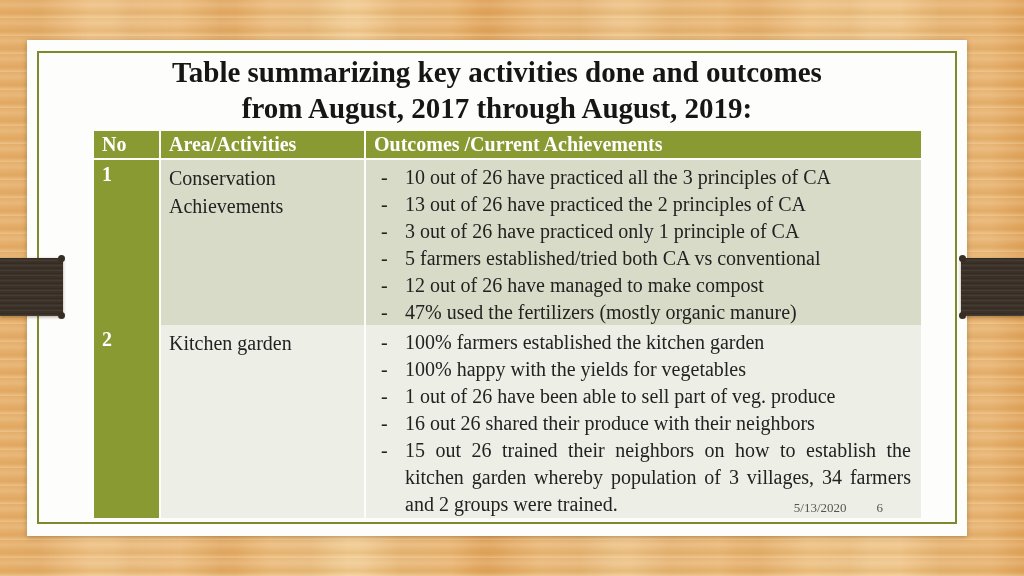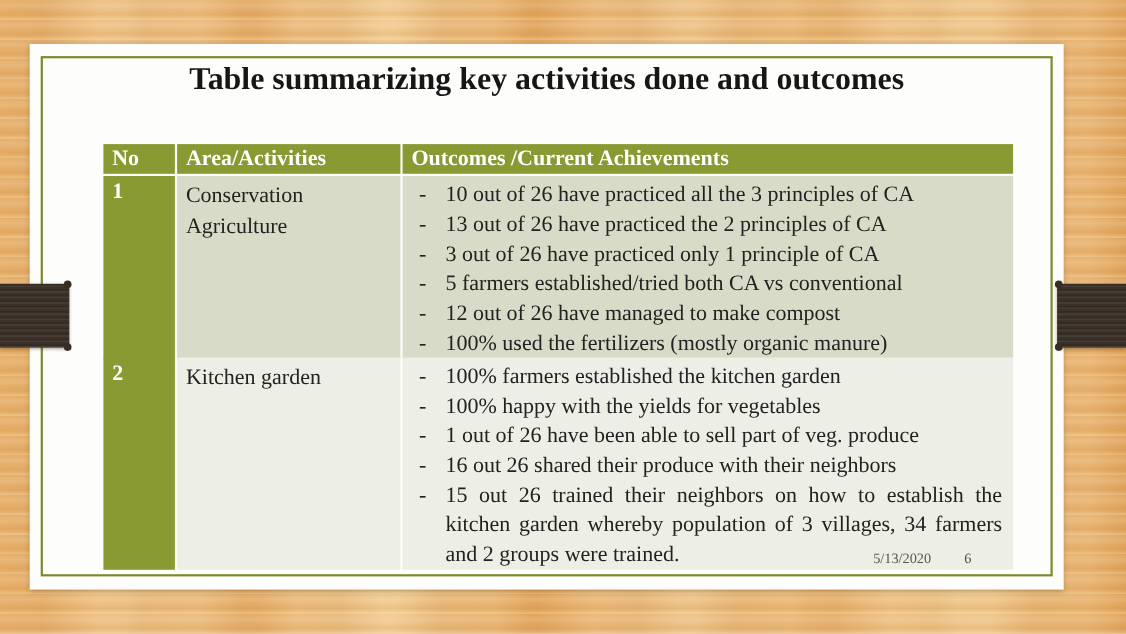--- a/index.html
+++ b/index.html
@@ -135,33 +135,34 @@
   }
 </style>
 </head>
 <body>
 
 <div class="slide">
   <div class="slide-border"></div>
 
   <h1 class="title">
     <span>Table summarizing key activities done and outcomes</span>
+    <span>from August, 2017 through August, 2019:</span>
   </h1>
 
   <div class="table">
 
     <div class="tr header-row">
       <div class="th">No</div>
       <div class="th">Area/Activities</div>
       <div class="th">Outcomes /Current Achievements</div>
     </div>
 
     <div class="tr row-1">
       <div class="td no-cell">1</div>
-      <div class="td area-cell band">Conservation Agriculture</div>
+      <div class="td area-cell band">Conservation Achievements</div>
       <div class="td out-cell band">
         <div class="bullet">
           <span class="dash">-</span>
           <span class="btext">10 out of 26 have practiced all the 3 principles of CA</span>
         </div>
         <div class="bullet">
           <span class="dash">-</span>
           <span class="btext">13 out of 26 have practiced the 2 principles of CA</span>
         </div>
         <div class="bullet">
@@ -171,21 +172,21 @@
         <div class="bullet">
           <span class="dash">-</span>
           <span class="btext">5 farmers established/tried both CA vs conventional</span>
         </div>
         <div class="bullet">
           <span class="dash">-</span>
           <span class="btext">12 out of 26 have managed to make compost</span>
         </div>
         <div class="bullet">
           <span class="dash">-</span>
-          <span class="btext">100% used the fertilizers (mostly organic manure)</span>
+          <span class="btext">47% used the fertilizers (mostly organic manure)</span>
         </div>
       </div>
     </div>
 
     <div class="tr row-2">
       <div class="td no-cell">2</div>
       <div class="td area-cell band">Kitchen garden</div>
       <div class="td out-cell band">
         <div class="bullet">
           <span class="dash">-</span>

